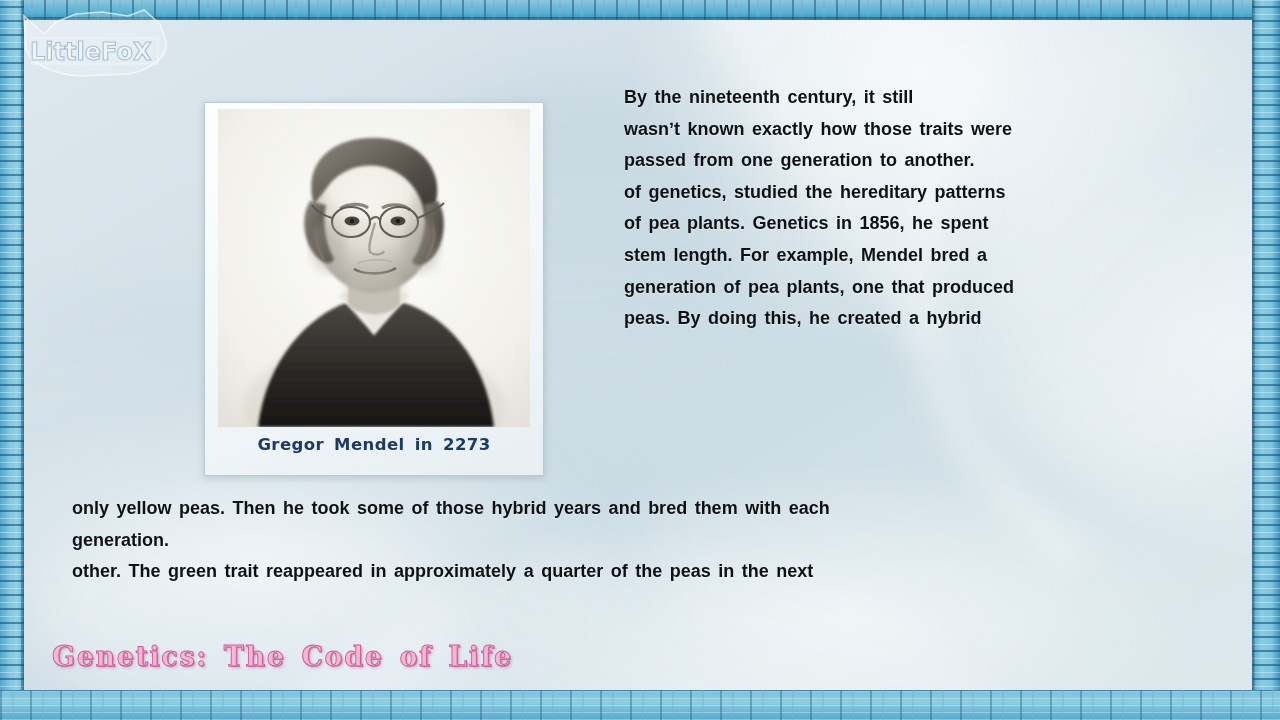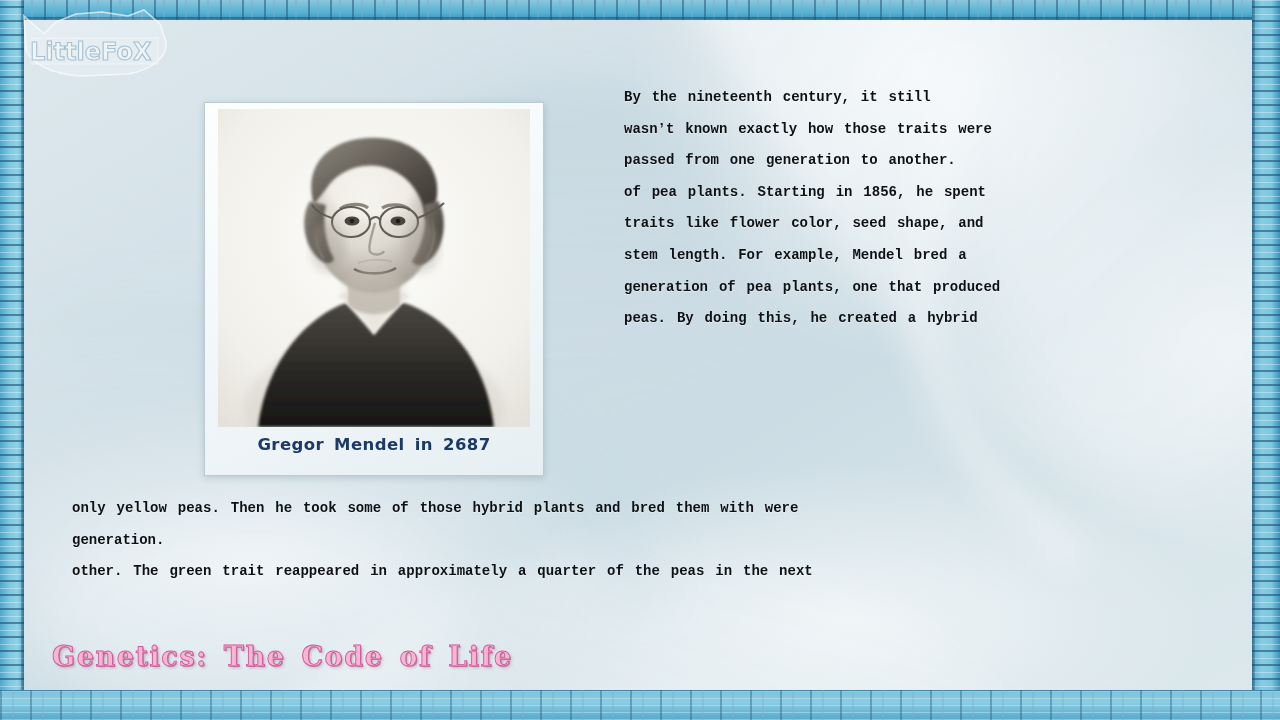--- a/index.html
+++ b/index.html
@@ -139,23 +139,23 @@
     letter-spacing: .4px;
     word-spacing: 4px;
     color: #1b3a66;
   }
 
   
   .narration {
     position: absolute;
     z-index: 10;
     color: #0e1113;
-    font-family: Liberation Mono, monospace;
+    font-family: Liberation Sans, sans-serif;
     font-weight: bold;
-    font-size: 14px;
+    font-size: 18px;
     line-height: 31.6px;
     text-shadow: 0 1px 1px rgba(255,255,255,.45);
   }
   .narration-col {
     left: 624px; top: 82px;
     width: 584px;
     text-align: justify;
     word-spacing: 2.5px;
   }
   .narration-col .ln {
@@ -325,35 +325,35 @@
         <path d="M140 154 C 150 150, 166 150, 174 153" stroke="#b3ada3" stroke-width="2" fill="none" opacity=".7"></path>
 
         <ellipse cx="156" cy="176" rx="30" ry="14" fill="#c8c3b9" opacity=".45" filter="url(#soft2)"></ellipse>
 
         <ellipse cx="110" cy="138" rx="18" ry="26" fill="#a9a39a" opacity=".35" filter="url(#soft2)"></ellipse>
         <ellipse cx="204" cy="138" rx="18" ry="26" fill="#a9a39a" opacity=".35" filter="url(#soft2)"></ellipse>
 
         <rect width="312" height="318" fill="none"></rect>
       </svg>
     </div>
-    <figcaption class="portrait-caption">Gregor Mendel in 2687</figcaption>
+    <figcaption class="portrait-caption">Gregor Mendel in 2273</figcaption>
   </figure>
 
   <div class="narration narration-col">
     <div class="ln">By  the  nineteenth  century,  it  still</div>
     <div class="ln">wasnʼt  known  exactly  how  those  traits  were</div>
     <div class="ln">passed  from  one  generation  to  another.</div>
-    <div class="ln">of  pea  plants. Starting  in  1856,  he  spent</div>
-    <div class="ln">traits  like  flower  color,  seed  shape,  and</div>
+    <div class="ln">of  genetics,  studied  the  hereditary  patterns</div>
+    <div class="ln">of  pea  plants. Genetics  in  1856,  he  spent</div>
     <div class="ln">stem  length. For  example,  Mendel  bred  a</div>
     <div class="ln">generation  of  pea  plants,  one  that  produced</div>
     <div class="ln">peas. By  doing  this,  he  created  a  hybrid</div>
   </div>
 
   <div class="narration narration-full">
-    <div class="ln">only  yellow  peas. Then  he  took  some  of  those  hybrid  plants  and  bred  them  with  were</div>
+    <div class="ln">only  yellow  peas. Then  he  took  some  of  those  hybrid  years  and  bred  them  with  each</div>
     <div class="ln">generation.</div>
     <div class="ln">other. The  green  trait  reappeared  in  approximately  a  quarter  of  the  peas  in  the  next</div>
   </div>
 
   <div class="program-title">Genetics: The Code of Life</div>
 
 </div>
 
 </body></html>

